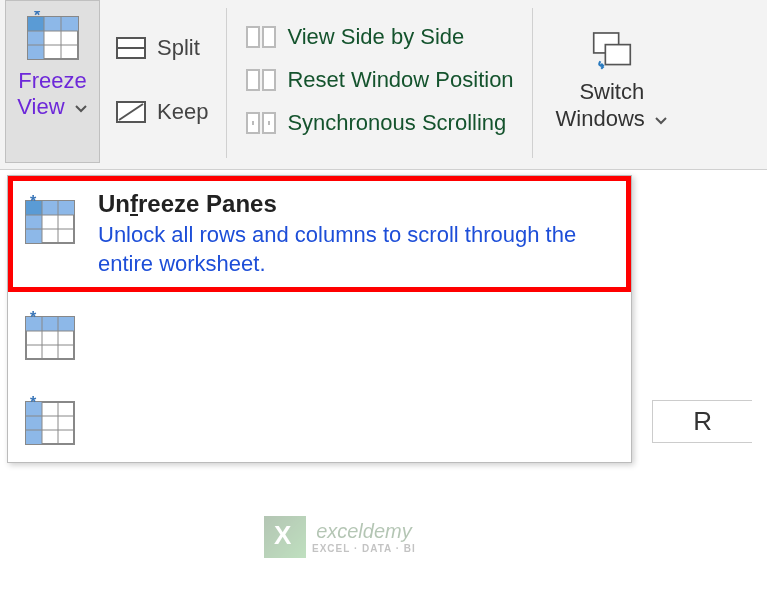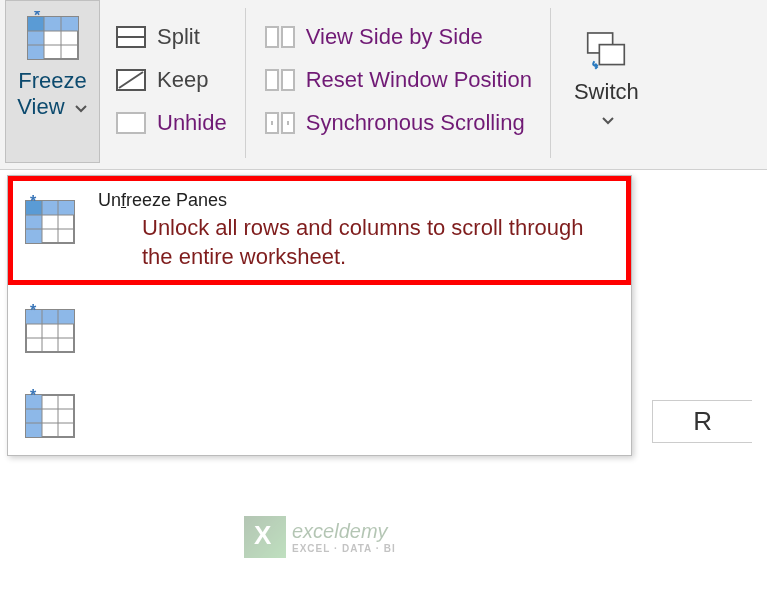--- a/index.html
+++ b/index.html
@@ -26,21 +26,21 @@
       height: 163px;
       display: flex;
       flex-direction: column;
       align-items: center;
       padding-top: 10px;
       margin-right: 5px;
       cursor: pointer;
     }
     .freeze-panes-btn .label {
       font-size: 22px;
-      color: #0c4a6e;
+      color: #6d28d9;
       text-align: center;
       line-height: 1.2;
       margin-top: 5px;
     }
     .chevron-down {
       display: inline-block;
       margin-left: 3px;
     }
     .ribbon-col {
       display: flex;
@@ -51,21 +51,21 @@
     }
     .ribbon-item {
       display: flex;
       align-items: center;
       font-size: 22px;
       color: #444;
       height: 48px;
       cursor: pointer;
     }
     .ribbon-item.disabled {
-      color: #701a75;
+      color: #14532d;
       cursor: default;
       align-items: center;
     }
     .ribbon-item .icon-box {
       width: 32px;
       height: 32px;
       margin-right: 10px;
       flex-shrink: 0;
     }
     .ribbon-sep {
@@ -113,51 +113,51 @@
       width: 52px;
       height: 52px;
       margin-right: 22px;
       flex-shrink: 0;
       margin-top: 5px;
     }
     .menu-text {
       flex: 1;
     }
     .menu-title {
-      font-size: 18px;
-      font-weight: normal;
+      font-size: 24px;
+      font-weight: bold;
       color: #222;
       margin-bottom: 3px;
     }
     .menu-desc {
       font-size: 22px;
-      color: #7f1d1d;
+      color: #1d4ed8;
       line-height: 1.3;
-      margin-left: 44px;
     }
     .underline { text-decoration: underline; }
     .col-header {
       position: absolute;
       right: 15px;
       top: 400px;
       font-size: 26px;
       color: #333;
       background: #fff;
       border-left: 1px solid #ccc;
       border-top: 1px solid #ccc;
       border-bottom: 1px solid #ccc;
       padding: 5px 40px;
     }
     .watermark {
       position: absolute;
-      left: 244px;
+      left: 264px;
       bottom: 35px;
       opacity: 0.35;
       display: flex;
       align-items: center;
+      text-align: center;
     }
     .watermark-icon {
       width: 42px;
       height: 42px;
       background: linear-gradient(135deg,#2a5c2a,#4ba84b);
       margin-right: 6px;
       position: relative;
     }
     .watermark-icon::after {
       content: "X";
@@ -217,26 +217,20 @@
       </svg>
       <span>Split</span>
     </div>
     <div class="ribbon-item">
       <svg class="icon-box" viewBox="0 0 32 32">
         <rect x="2" y="6" width="28" height="20" fill="#fff" stroke="#555" stroke-width="2"></rect>
         <line x1="4" y1="24" x2="28" y2="8" stroke="#555" stroke-width="2"></line>
       </svg>
       <span>Keep</span>
     </div>
-    <div class="ribbon-item disabled">
-      <svg class="icon-box" viewBox="0 0 32 32">
-        <rect x="2" y="6" width="28" height="20" fill="#fff" stroke="#bbb" stroke-width="2"></rect>
-      </svg>
-      <span>Unhide</span>
-    </div>
   </div>
 
   <div class="ribbon-sep"></div>
 
   <div class="ribbon-col">
     <div class="ribbon-item disabled">
       <svg class="icon-box" viewBox="0 0 32 32">
         <rect x="2" y="6" width="12" height="20" fill="#fff" stroke="#bbb" stroke-width="2"></rect>
         <rect x="18" y="6" width="12" height="20" fill="#fff" stroke="#bbb" stroke-width="2"></rect>
       </svg>
@@ -262,20 +256,21 @@
   <div class="ribbon-sep"></div>
 
   <div class="switch-windows-btn">
     <svg width="56" height="52" viewBox="0 0 56 52">
       <rect x="6" y="6" width="30" height="24" fill="#fff" stroke="#555" stroke-width="2"></rect>
       <rect x="20" y="20" width="30" height="24" fill="#fff" stroke="#555" stroke-width="2"></rect>
       <path d="M14 40 Q10 46 18 46 M18 46 L15 43 M18 46 L15 49" stroke="#2a7abf" stroke-width="2.5" fill="none"></path>
     </svg>
     <div class="label">
       <span>Switch</span><br>
+      <span>Windows</span>
       <span class="chevron-down">
         <svg width="14" height="10" viewBox="0 0 14 10">
             <path d="M2 2 L7 7 L12 2" stroke="#555" stroke-width="2" fill="none"></path>
           </svg>
       </span>
     </div>
   </div>
 </div>
 
 <div class="dropdown-menu">

